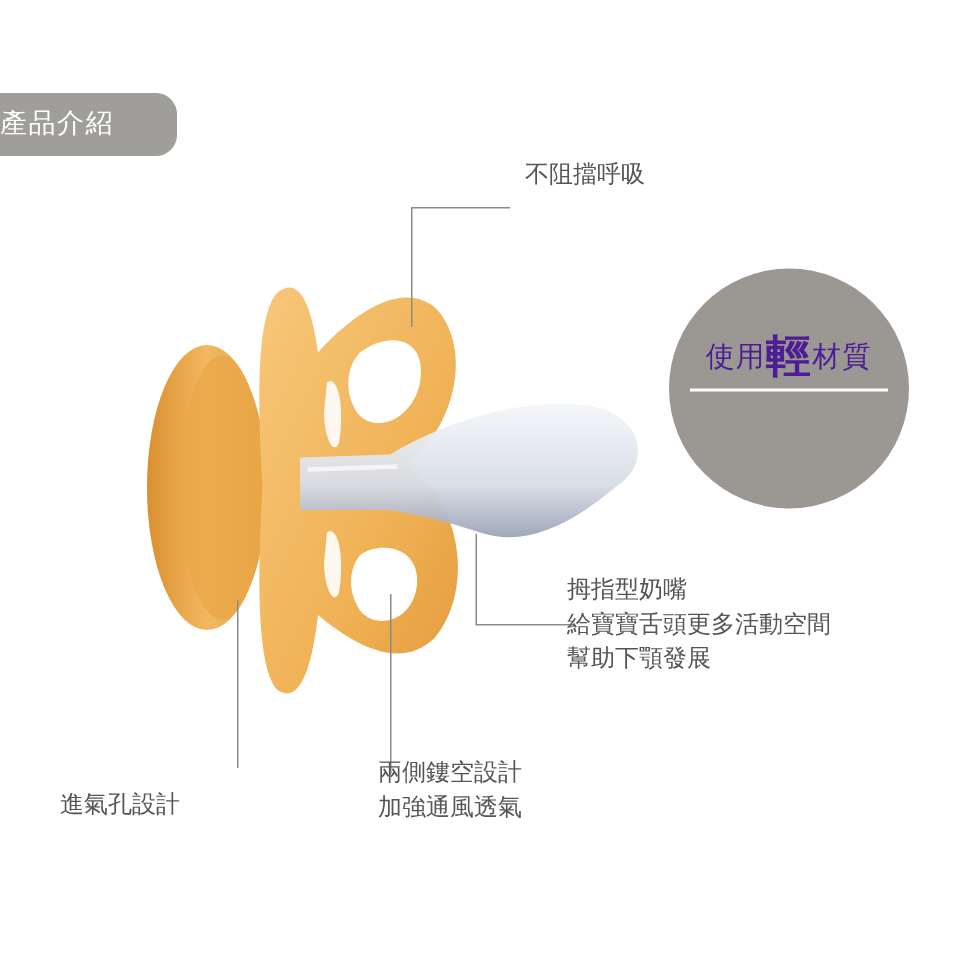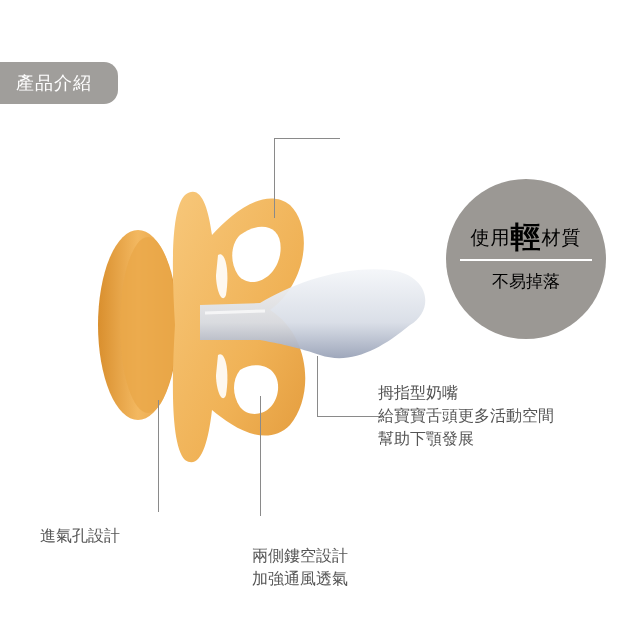--- a/index.html
+++ b/index.html
@@ -1,26 +1,26 @@
 <!DOCTYPE html>
 <html><head>
   <meta charset="utf-8">
   <style>
     html, body { margin:0; padding:0; }
     body { width:640px; height:640px; background:#ffffff; position:relative; overflow:hidden;
            font-family: "DejaVu Sans", "Liberation Sans", sans-serif; color:#5a5a5a; }
     .badge { position:absolute; left:0; top:62px; width:118px; height:42px; background:#a09e9b;
              border-radius:0 14px 14px 0; color:#fff; font-size:18px; line-height:42px;
-             text-align:left; padding-left:16px; box-sizing:border-box; letter-spacing:1px; }
+             text-align:left; box-sizing:border-box; letter-spacing:1px; }
     .note { position:absolute; font-size:16px; line-height:23px; color:#555; white-space:nowrap; }
     .note div { display:block; }
     .right-align { text-align:left; }
     .line { position:absolute; background:#8a8a8a; }
     .circle { position:absolute; left:446px; top:179px; width:160px; height:160px; border-radius:50%;
-              background:#9b9894; color:#000000; text-align:center; }
+              background:#9b9894; color:#4c1d95; text-align:center; }
     .circle .l1 { position:absolute; top:38px; left:0; right:0; font-size:19px; letter-spacing:1px; }
     .circle .l1 .big { font-size:30px; font-weight:bold; vertical-align:-3px; }
     .circle .sep { position:absolute; top:80px; left:14px; right:14px; height:2px; background:#fff; }
     .circle .l2 { position:absolute; top:90px; left:0; right:0; font-size:17px; line-height:24px; }
     .product { position:absolute; left:90px; top:175px; width:340px; height:300px; }
   </style>
 </head>
 <body>
 
 <div class="badge">產品介紹</div>
@@ -57,42 +57,42 @@
   <path d="M128,180 C135,175 140,195 136,220 C132,230 126,215 126,200 Z" fill="#ffffff" opacity="0.9"></path>
 
   <path d="M110,130 L170,128 C200,110 250,90 300,95 C340,100 345,135 320,150
            C290,175 260,190 230,180 C200,170 185,168 170,165 L110,165 Z" fill="url(#gNip)" opacity="0.95"></path>
   <path d="M115,138 L175,136" stroke="#ffffff" stroke-width="3" opacity="0.7"></path>
 </svg>
 
 <div class="line" style="left:274px; top:138px; width:1px; height:80px;"></div>
 <div class="line" style="left:274px; top:138px; width:66px; height:1px;"></div>
 <div class="note" style="left:350px; top:104px;">
+  <div>不阻擋呼吸</div>
 </div>
 
 <div class="circle">
   <div class="l1">
     <span>使用</span><span class="big">輕</span><span>材質</span>
   </div>
   <div class="sep"></div>
   <div class="l2">
-    <div>不易掉落</div>
   </div>
 </div>
 
 <div class="line" style="left:317px; top:356px; width:1px; height:60px;"></div>
 <div class="line" style="left:317px; top:416px; width:66px; height:1px;"></div>
 <div class="note" style="left:378px; top:381px;">
   <div>拇指型奶嘴</div>
   <div>給寶寶舌頭更多活動空間</div>
   <div>幫助下顎發展</div>
 </div>
 
 <div class="line" style="left:158px; top:400px; width:1px; height:112px;"></div>
 <div class="note right-align" style="left:40px; top:524px; width:132px;">
   <div>進氣孔設計</div>
 </div>
 
 <div class="line" style="left:260px; top:396px; width:1px; height:120px;"></div>
-<div class="note" style="left:252px; top:544px;">
+<div class="note" style="left:252px; top:505px;font-family:Liberation Mono, monospace;">
   <div>兩側鏤空設計</div>
   <div>加強通風透氣</div>
 </div>
 
 </body></html>

